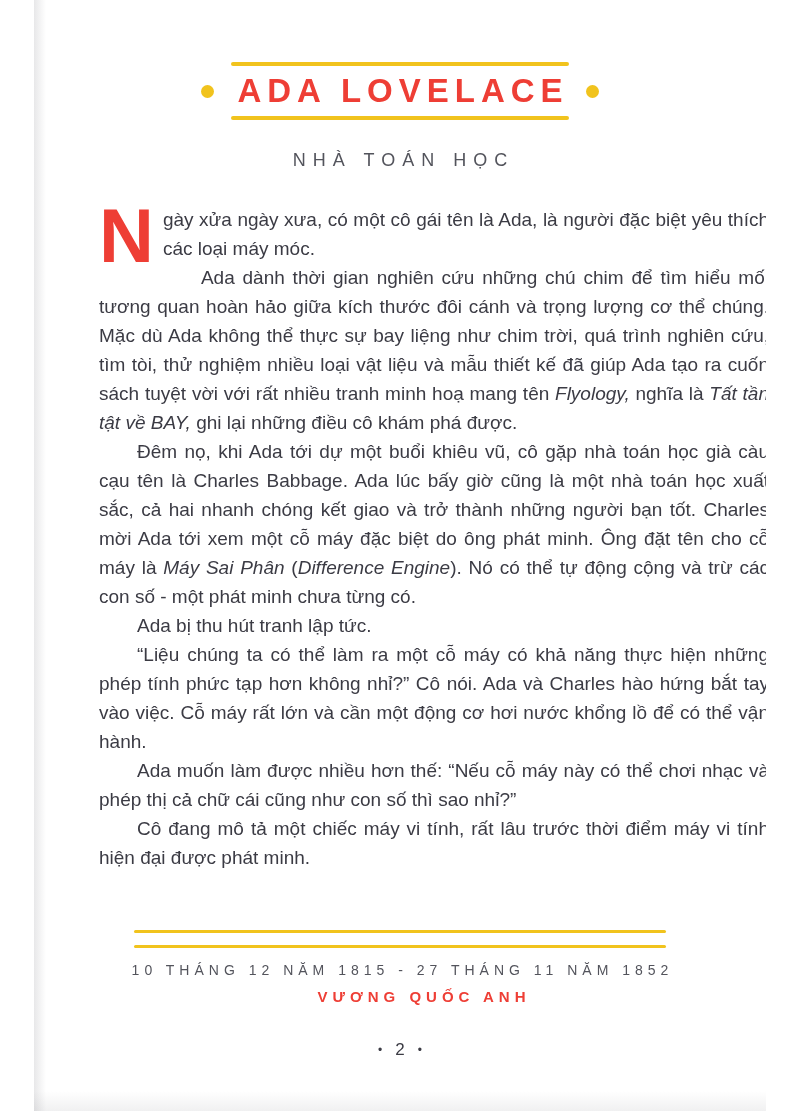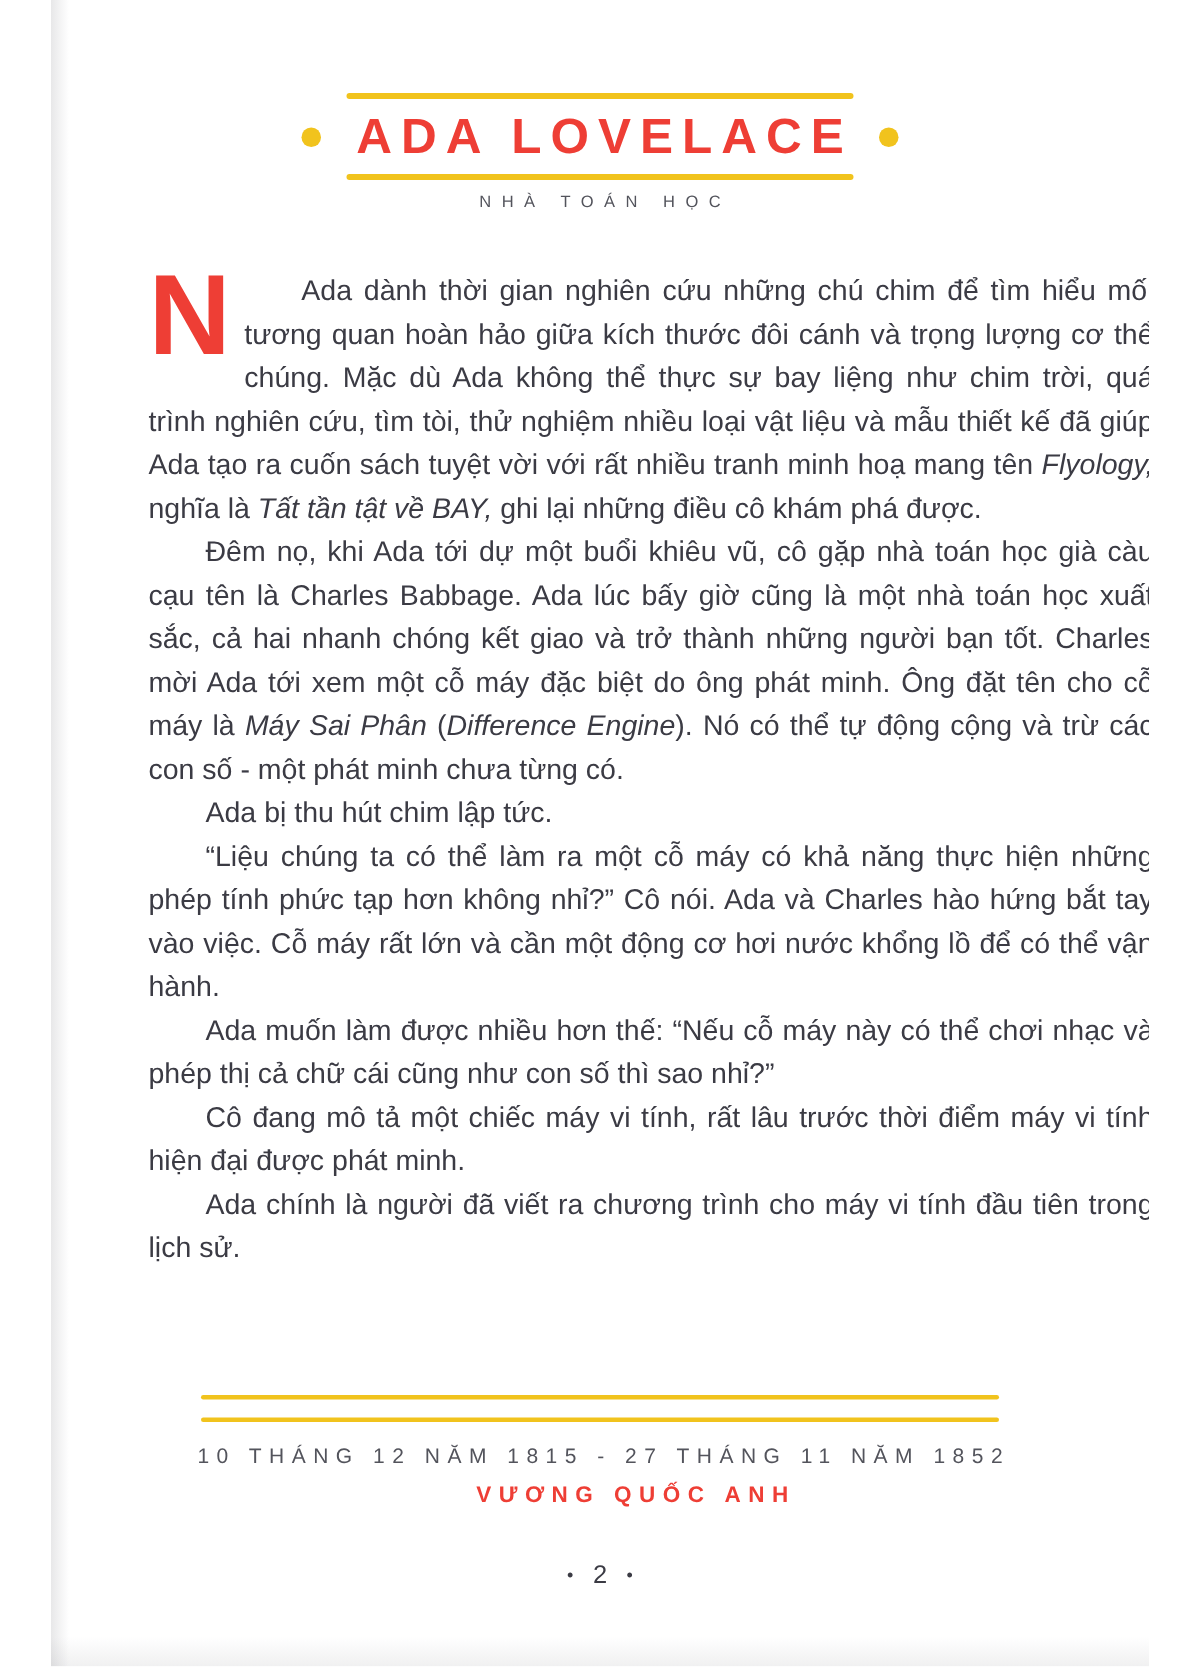--- a/index.html
+++ b/index.html
@@ -43,22 +43,22 @@
     margin:6px 0;
     font-size:33px;
     font-weight:bold;
     letter-spacing:6px;
     text-indent:6px; 
     color:var(--red);
     white-space:nowrap;
     line-height:38px;
   }
   .subtitle{
-    margin-top:6px;
-    font-size:11px;
+    margin-top:31px;
+    font-size:18px;
     letter-spacing:7px;
     text-indent:7px;
     color:var(--gray);
     line-height:18px;
   }
 
   
   .body-text{
     margin:36px 65px 0 65px;
     width:670px;
@@ -124,28 +124,27 @@
         <div class="rule"></div>
         <h1 class="title">ADA LOVELACE</h1>
         <div class="rule"></div>
       </div>
       <span class="dot"></span>
     </div>
     <div class="subtitle">NHÀ TOÁN HỌC</div>
   </header>
 
   <main class="body-text">
-      <p class="para has-dropcap"><span class="dropcap">N</span></p>
+      <p class="para has-dropcap"><span class="dropcap">N</span><span>gày xửa ngày xưa, có một cô gái tên là Ada, là người đặc biệt yêu thích các loại máy móc.</span></p>
       <p class="para"><span>Ada dành thời gian nghiên cứu những chú chim để tìm hiểu mối tương quan hoàn hảo giữa kích thước đôi cánh và trọng lượng cơ thể chúng. Mặc dù Ada không thể thực sự bay liệng như chim trời, quá trình nghiên cứu, tìm tòi, thử nghiệm nhiều loại vật liệu và mẫu thiết kế đã giúp Ada tạo ra cuốn sách tuyệt vời với rất nhiều tranh minh hoạ mang tên </span><span class="italic">Flyology,</span><span> nghĩa là </span><span class="italic">Tất tần tật về BAY,</span><span> ghi lại những điều cô khám phá được.</span></p>
       <p class="para"><span>Đêm nọ, khi Ada tới dự một buổi khiêu vũ, cô gặp nhà toán học già càu cạu tên là Charles Babbage. Ada lúc bấy giờ cũng là một nhà toán học xuất sắc, cả hai nhanh chóng kết giao và trở thành những người bạn tốt. Charles mời Ada tới xem một cỗ máy đặc biệt do ông phát minh. Ông đặt tên cho cỗ máy là </span><span class="italic">Máy Sai Phân</span><span> (</span><span class="italic">Difference Engine</span><span>). Nó có thể tự động cộng và trừ các con số - một phát minh chưa từng có.</span></p>
-      <p class="para"><span>Ada bị thu hút chim lập tức.</span></p>
+      <p class="para"><span>Ada bị thu hút tranh lập tức.</span></p>
       <p class="para"><span>“Liệu chúng ta có thể làm ra một cỗ máy có khả năng thực hiện những phép tính phức tạp hơn không nhỉ?” Cô nói. Ada và Charles hào hứng bắt tay vào việc. Cỗ máy rất lớn và cần một động cơ hơi nước khổng lồ để có thể vận hành.</span></p>
       <p class="para"><span>Ada muốn làm được nhiều hơn thế: “Nếu cỗ máy này có thể chơi nhạc và phép thị cả chữ cái cũng như con số thì sao nhỉ?”</span></p>
       <p class="para"><span>Cô đang mô tả một chiếc máy vi tính, rất lâu trước thời điểm máy vi tính hiện đại được phát minh.</span></p>
-      <p class="para"><span>Ada chính là người đã viết ra chương trình cho máy vi tính đầu tiên trong lịch sử.</span></p>
     </main>
 
   <footer class="footer">
     <div class="double-rule">
       <div class="rule-line"></div>
       <div class="rule-line"></div>
     </div>
     <div class="dates">10 THÁNG 12 NĂM 1815 - 27 THÁNG 11 NĂM 1852</div>
     <div class="country">VƯƠNG QUỐC ANH</div>
     <div class="page-number">

